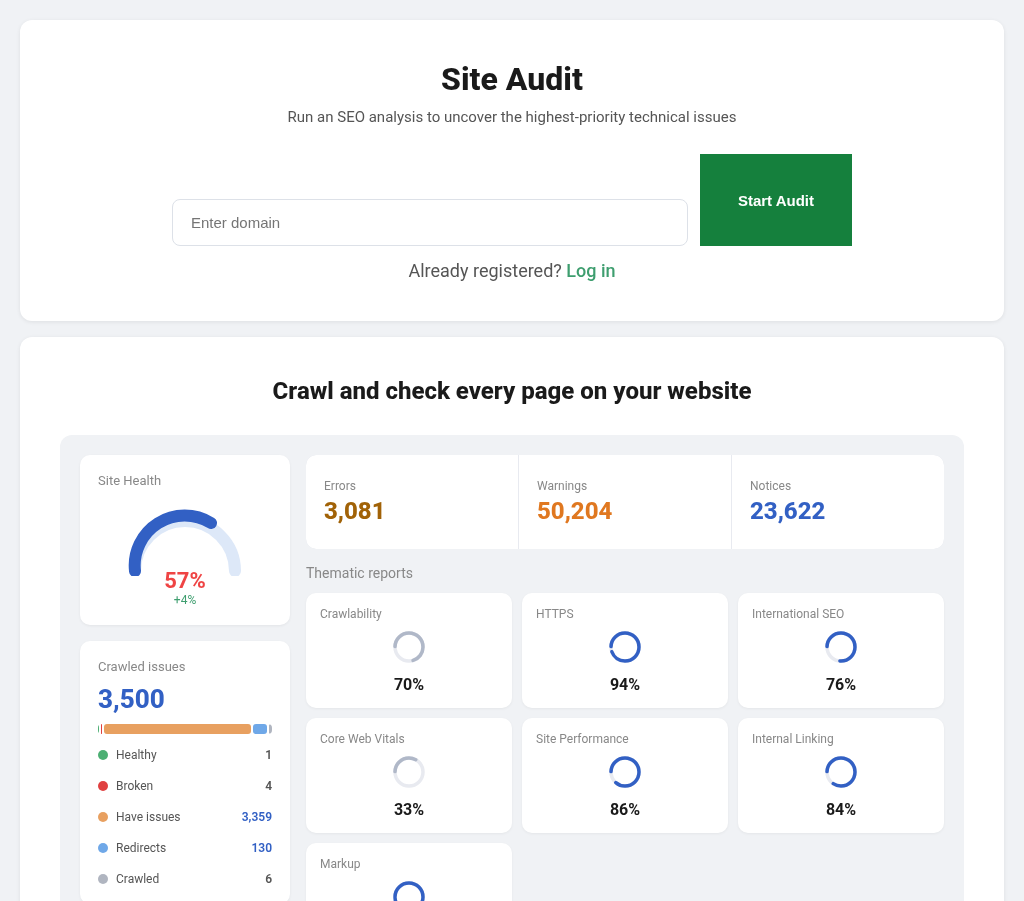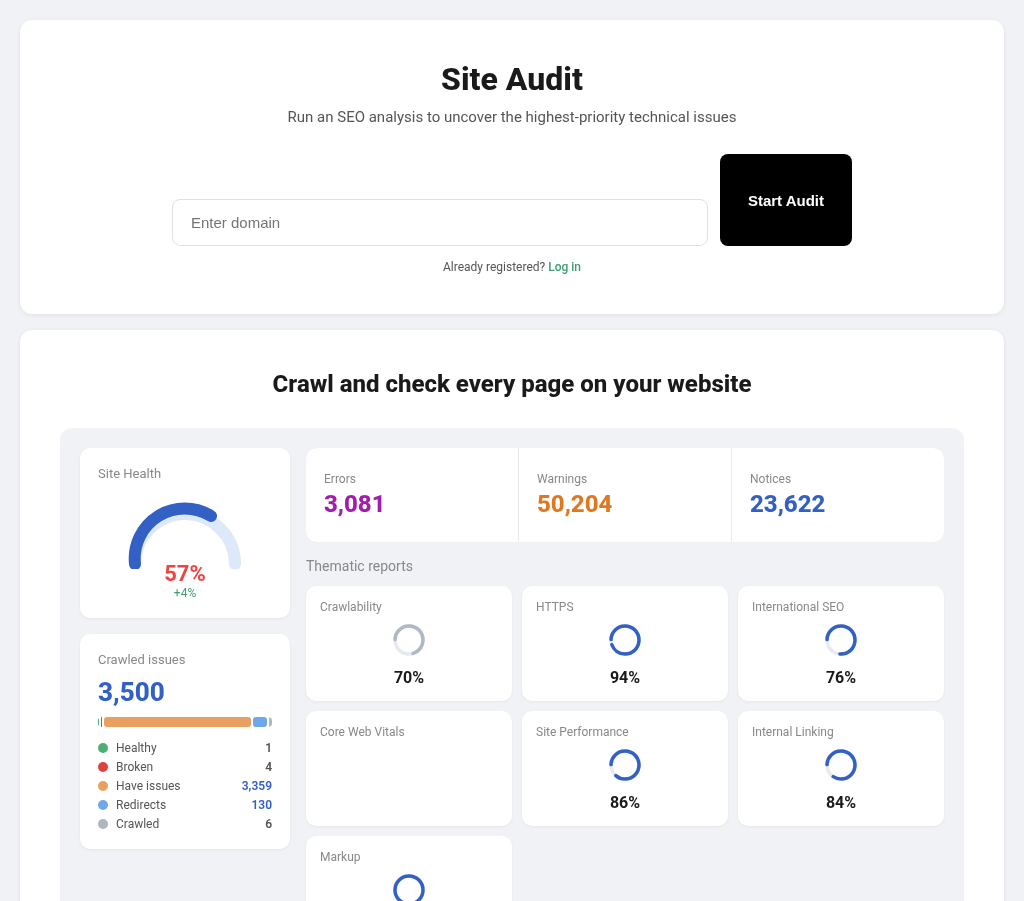--- a/index.html
+++ b/index.html
@@ -45,33 +45,33 @@
       padding: 14px 18px;
       border: 1.5px solid #dde1e8;
       border-radius: 8px;
       font-size: 15px;
       color: #555;
       outline: none;
       margin-top: 45px;
     }
 
     .start-audit-btn {
-      background: #000000;
+      background: #15803d;
       color: #fff;
       border: none;
-      border-radius: 8px;
-      padding: 14px 28px;
+      border-radius: 0;
+      padding: 14px 38px;
       font-size: 15px;
       font-weight: 700;
       cursor: pointer;
       white-space: nowrap;
     }
 
     .login-text {
-      font-size: 12px;
+      font-size: 18px;
       color: #555;
     }
 
     .login-text a {
       color: #3e9e6f;
       text-decoration: none;
       font-weight: 500;
     }
 
     .bottom-card {
@@ -166,21 +166,21 @@
       display: flex;
       overflow: hidden;
       margin-bottom: 14px;
       gap: 2px;
     }
 
     .legend-list {
       list-style: none;
       display: flex;
       flex-direction: column;
-      gap: 5px;
+      gap: 17px;
     }
 
     .legend-item {
       display: flex;
       align-items: center;
       font-size: 12px;
       color: #555;
     }
 
     .legend-dot {
@@ -222,21 +222,21 @@
       font-size: 12px;
       color: #888;
       margin-bottom: 4px;
     }
 
     .stat-value {
       font-size: 24px;
       font-weight: 800;
     }
 
-    .stat-value.error { color: #a21caf; }
+    .stat-value.error { color: #a16207; }
     .stat-value.warning { color: #e07820; }
     .stat-value.notice { color: #3260c4; }
 
     
     .thematic-label {
       font-size: 14px;
       color: #888;
       margin-bottom: 12px;
     }
 
@@ -402,20 +402,27 @@
     <div class="thematic-row">
       <svg class="circle-svg" viewBox="0 0 36 36">
         <circle cx="18" cy="18" r="14" fill="none" stroke="#e8eaf0" stroke-width="3.5"></circle>
         <circle cx="18" cy="18" r="14" fill="none" stroke="#3260c4" stroke-width="3.5" stroke-dasharray="66.85 21.11" stroke-dashoffset="21.99" stroke-linecap="round" transform="rotate(-90 18 18)"></circle>
       </svg>
       <span class="thematic-pct">76%</span>
     </div>
   </div>
             <div class="thematic-item">
     <div class="thematic-name">Core Web Vitals</div>
+    <div class="thematic-row">
+      <svg class="circle-svg" viewBox="0 0 36 36">
+        <circle cx="18" cy="18" r="14" fill="none" stroke="#e8eaf0" stroke-width="3.5"></circle>
+        <circle cx="18" cy="18" r="14" fill="none" stroke="#b0b8c8" stroke-width="3.5" stroke-dasharray="29.03 58.94" stroke-dashoffset="21.99" stroke-linecap="round" transform="rotate(-90 18 18)"></circle>
+      </svg>
+      <span class="thematic-pct">33%</span>
+    </div>
   </div>
             <div class="thematic-item">
     <div class="thematic-name">Site Performance</div>
     <div class="thematic-row">
       <svg class="circle-svg" viewBox="0 0 36 36">
         <circle cx="18" cy="18" r="14" fill="none" stroke="#e8eaf0" stroke-width="3.5"></circle>
         <circle cx="18" cy="18" r="14" fill="none" stroke="#3260c4" stroke-width="3.5" stroke-dasharray="75.65 12.32" stroke-dashoffset="21.99" stroke-linecap="round" transform="rotate(-90 18 18)"></circle>
       </svg>
       <span class="thematic-pct">86%</span>
     </div>

